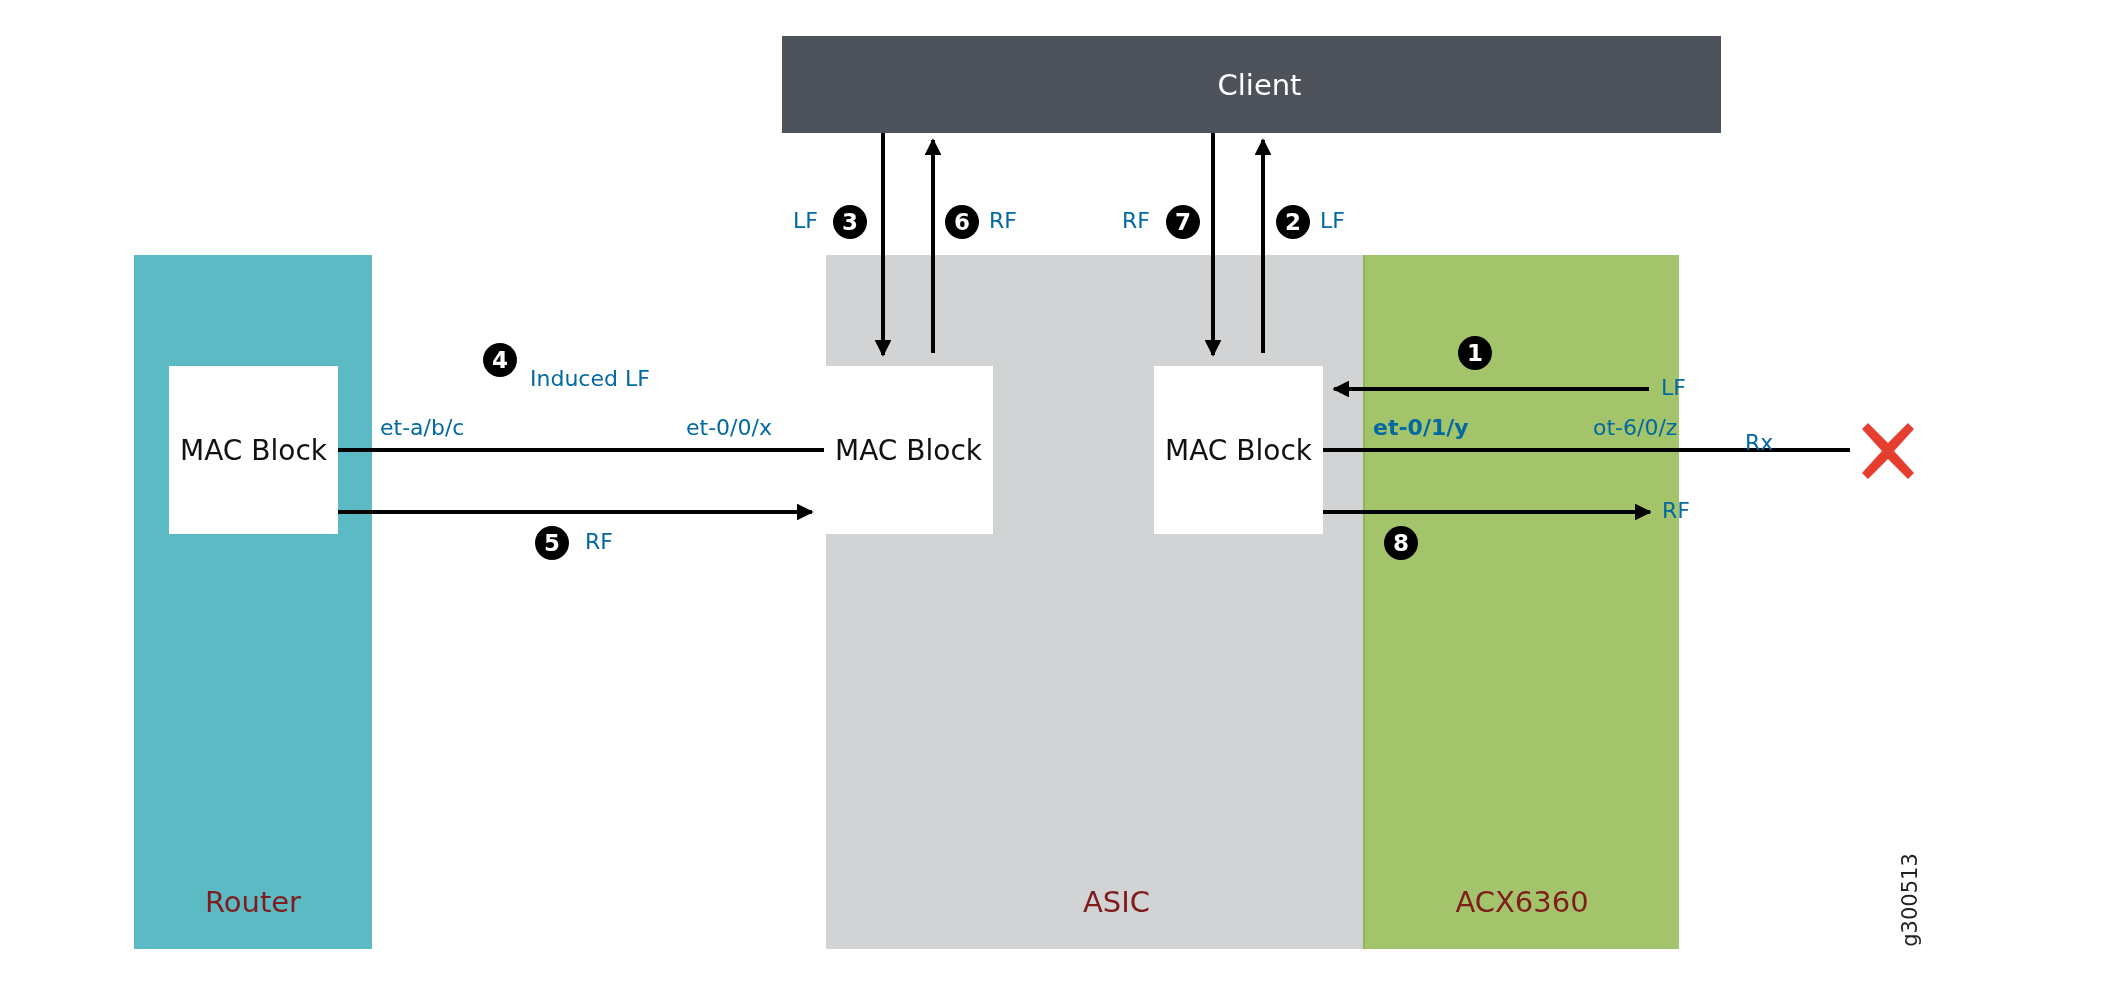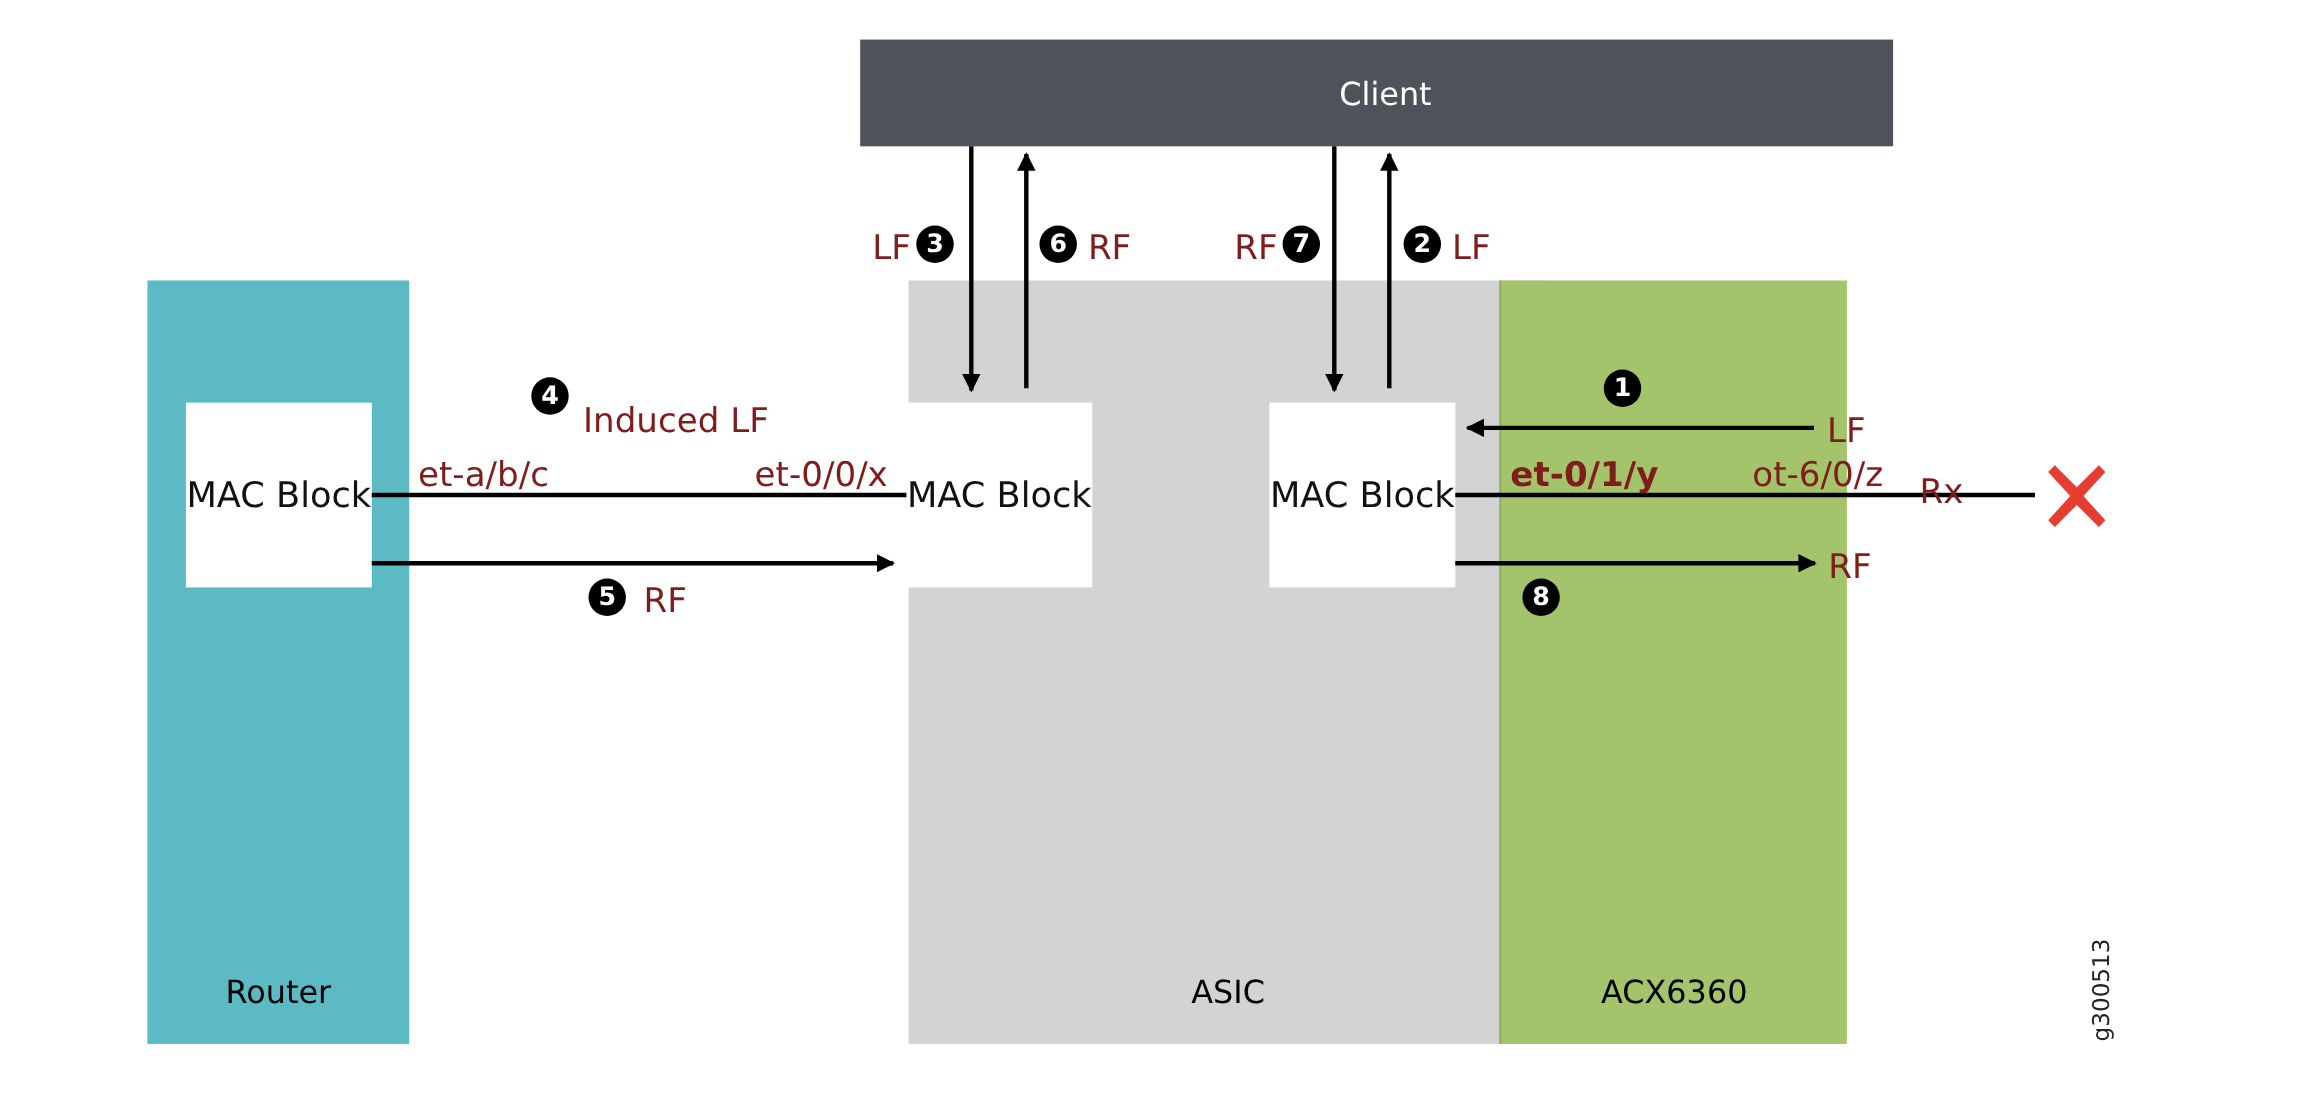--- a/index.html
+++ b/index.html
@@ -7,29 +7,29 @@
            font-family: "DejaVu Sans", "Liberation Sans", sans-serif; color: #111; }
     .box { position: absolute; box-sizing: border-box; padding-left: 16px; }
     #client { left: 782px; top: 36px; width: 939px; height: 97px; background: #4D525B;
               display: flex; align-items: center; justify-content: center; }
     #client-label { color: #ffffff; font-size: 29px; }
     #router { left: 134px; top: 255px; width: 238px; height: 694px; background: #5BBAC4; }
     #asic { left: 782px; top: 255px; width: 581px; height: 694px; background: #D1D3D4; margin-left: 44px; }
     #acx { left: 1363px; top: 255px; width: 316px; height: 694px; background: #A3C46A;
            border-left: 2px solid #8FB35A; }
     .zone-label { position: absolute; left: 0; right: 0; bottom: 30px; text-align: center;
-                  font-size: 29px; color: #000000; }
+                  font-size: 29px; color: #7f1d1d; }
     .mac { position: absolute; background: #ffffff; width: 169px; height: 168px;
            display: flex; align-items: center; justify-content: center; top: 366px; }
-    .mac span { font-size: 32px; color: #111; white-space: nowrap; }
+    .mac span { font-size: 28px; color: #111; white-space: nowrap; }
     #mac-router { left: 169px; }
     #mac-asic-1 { left: 824px; }
     #mac-asic-2 { left: 1154px; }
     svg#wires { position: absolute; left: 0; top: 0; width: 2101px; height: 1000px; }
-    .lbl { position: absolute; font-size: 31px; color: #7f1d1d; white-space: nowrap; line-height: 1; }
+    .lbl { position: absolute; font-size: 22px; color: #0369a1; white-space: nowrap; line-height: 1; }
     .step { position: absolute; width: 34px; height: 34px; border-radius: 50%; background: #000;
             color: #fff; font-size: 23px; font-weight: bold; display: flex; align-items: center;
             justify-content: center; line-height: 1; }
     .xmark { position: absolute; left: 1858px; top: 421px; width: 60px; height: 60px; }
     #fig-id { position: absolute; left: 1910px; top: 900px; transform: translate(-50%, -50%) rotate(-90deg);
               font-size: 21px; color: #222; white-space: nowrap; font-family: "DejaVu Sans", sans-serif; }
   </style>
 </head>
 <body>
 

